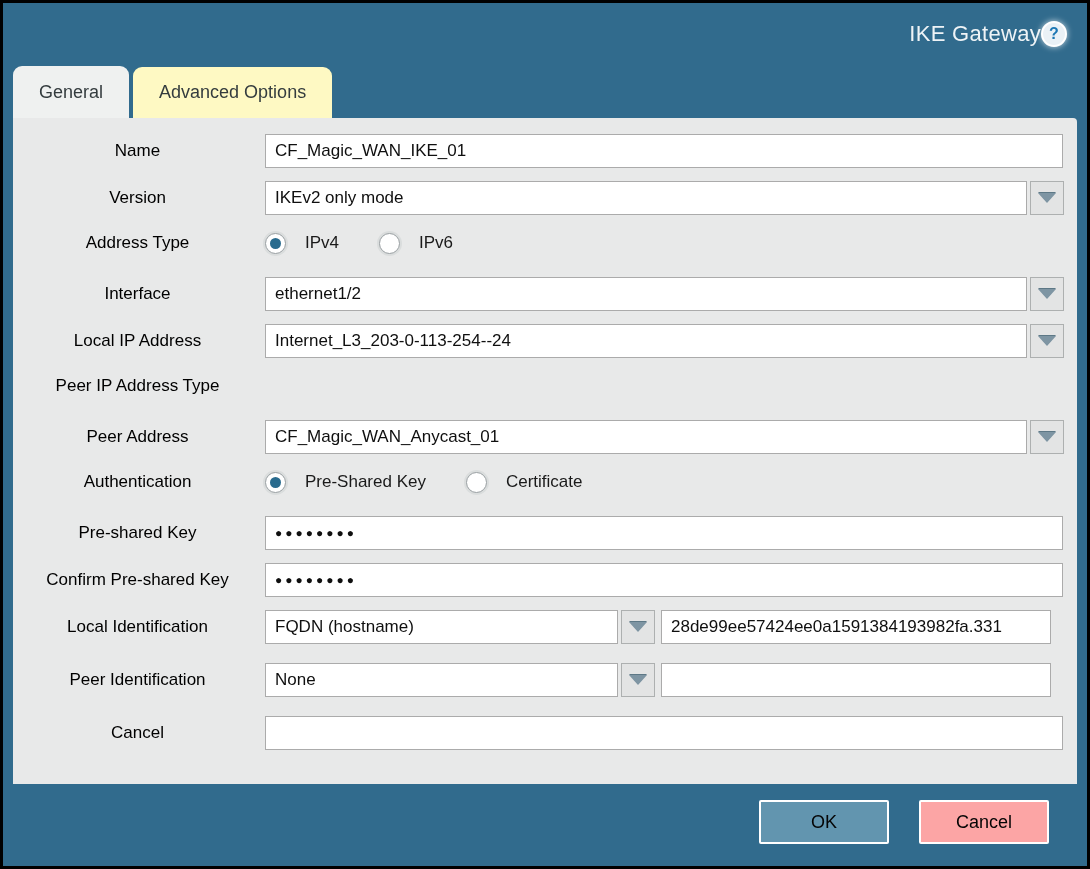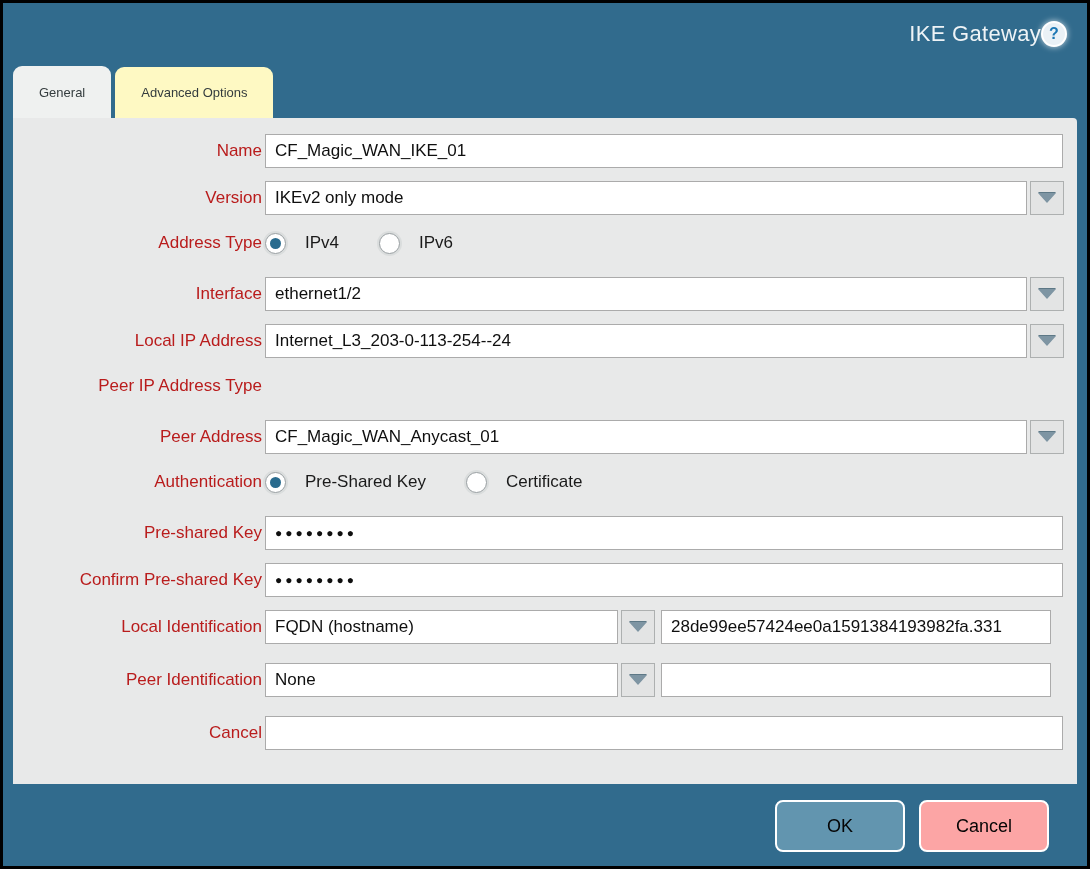--- a/index.html
+++ b/index.html
@@ -37,21 +37,21 @@
   .tabbar {
     display: flex; align-items: flex-end;
     padding-left: 10px; gap: 4px;
     height: 53px;
   }
   .tab {
     height: 52px;
     padding: 0 26px;
     display: flex; align-items: center; justify-content: center;
     border-radius: 9px 9px 0 0;
-    font-size: 13px; color: #343c3e;
+    font-size: 18px; color: #343c3e;
     cursor: pointer;
   }
   .tab.active { background: #eff1f0; }
   .tab.inactive { background: #fef9c3; height: 51px; }
   
   .panel {
     margin: 0 10px;
     height: 666px;
     background: #e8e9e9;
     border-top-right-radius: 4px;
@@ -59,22 +59,22 @@
   }
   .row {
     display: flex; align-items: center;
     margin-bottom: 13px;
     height: 34px;
   }
   .row.radio-row { height: 28px; margin: 14px 0 20px 0; }
   .row.wide-gap { margin-bottom: 19px; }
   .row-label {
     width: 252px; flex: 0 0 252px;
-    text-align: right; padding-right: 3px;
-    font-size: 17px; color: #b91c1c;
+    text-align: center; padding-right: 3px;
+    font-size: 17px; color: #000000;
     white-space: nowrap;
   }
   .controls { display: flex; align-items: center; }
   input.field {
     height: 34px;
     border: 1px solid #ababab;
     background: #fff;
     font-family: "Liberation Sans", sans-serif;
     font-size: 17px; color: #0f0f0f;
     padding: 0 9px;
@@ -112,27 +112,28 @@
   .radio-circle .dot { width: 11px; height: 11px; border-radius: 50%; background: transparent; }
   .radio-circle.checked .dot { background: #296b8e; }
   .radio-text { font-size: 17px; color: #1a1a1a; margin-left: 19px; white-space: nowrap; }
   
   .footer {
     height: 88px;
     display: flex; justify-content: flex-end; align-items: flex-start;
     padding: 16px 38px 0 0; gap: 14px;
   }
   .btn {
-    width: 130px; height: 52px;
+    width: 130px; height: 44px;
     border: 2px solid #ffffff;
-    border-radius: 8px;
+    border-radius: 2px;
     font-family: "Liberation Sans", sans-serif;
     font-size: 18px; color: #050505;
     display: flex; align-items: center; justify-content: center;
     cursor: pointer;
+    margin-left: 16px;
   }
   .btn-ok { background: #6295af; }
   .btn-cancel { background: #fca5a5; }
 </style>
 </head>
 <body>
 
 <div class="dialog">
 
   <div class="titlebar">

